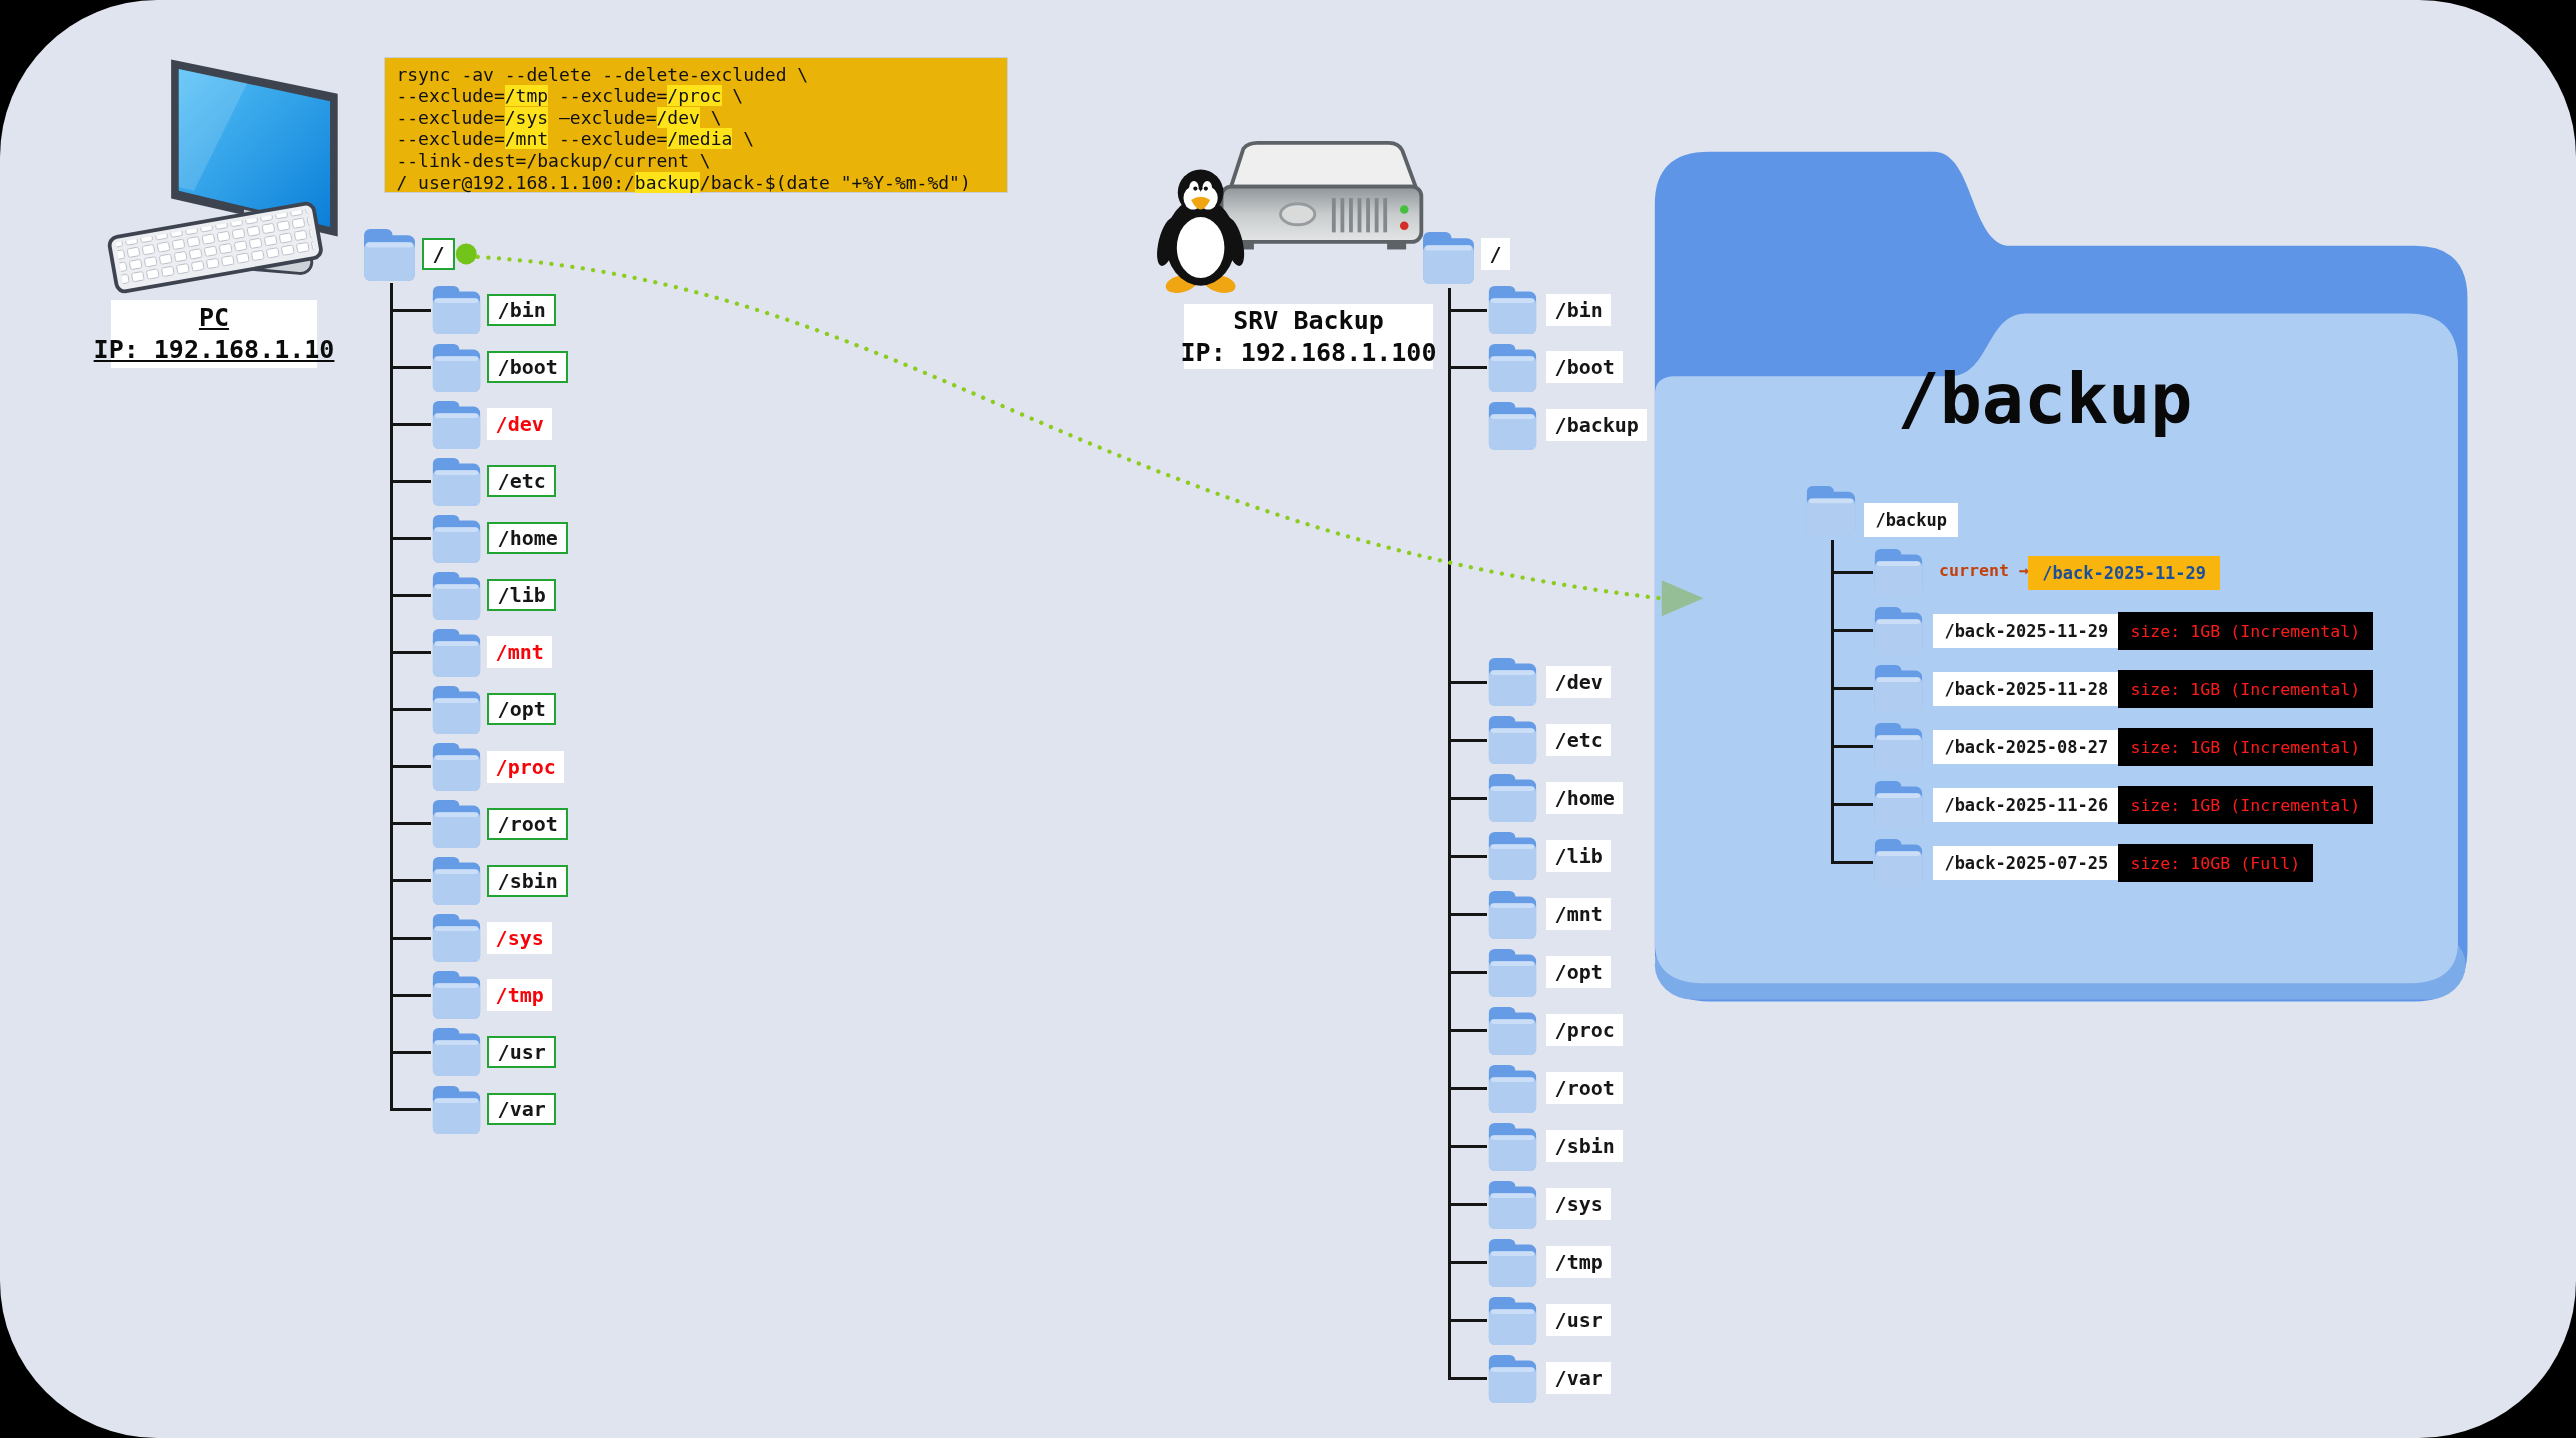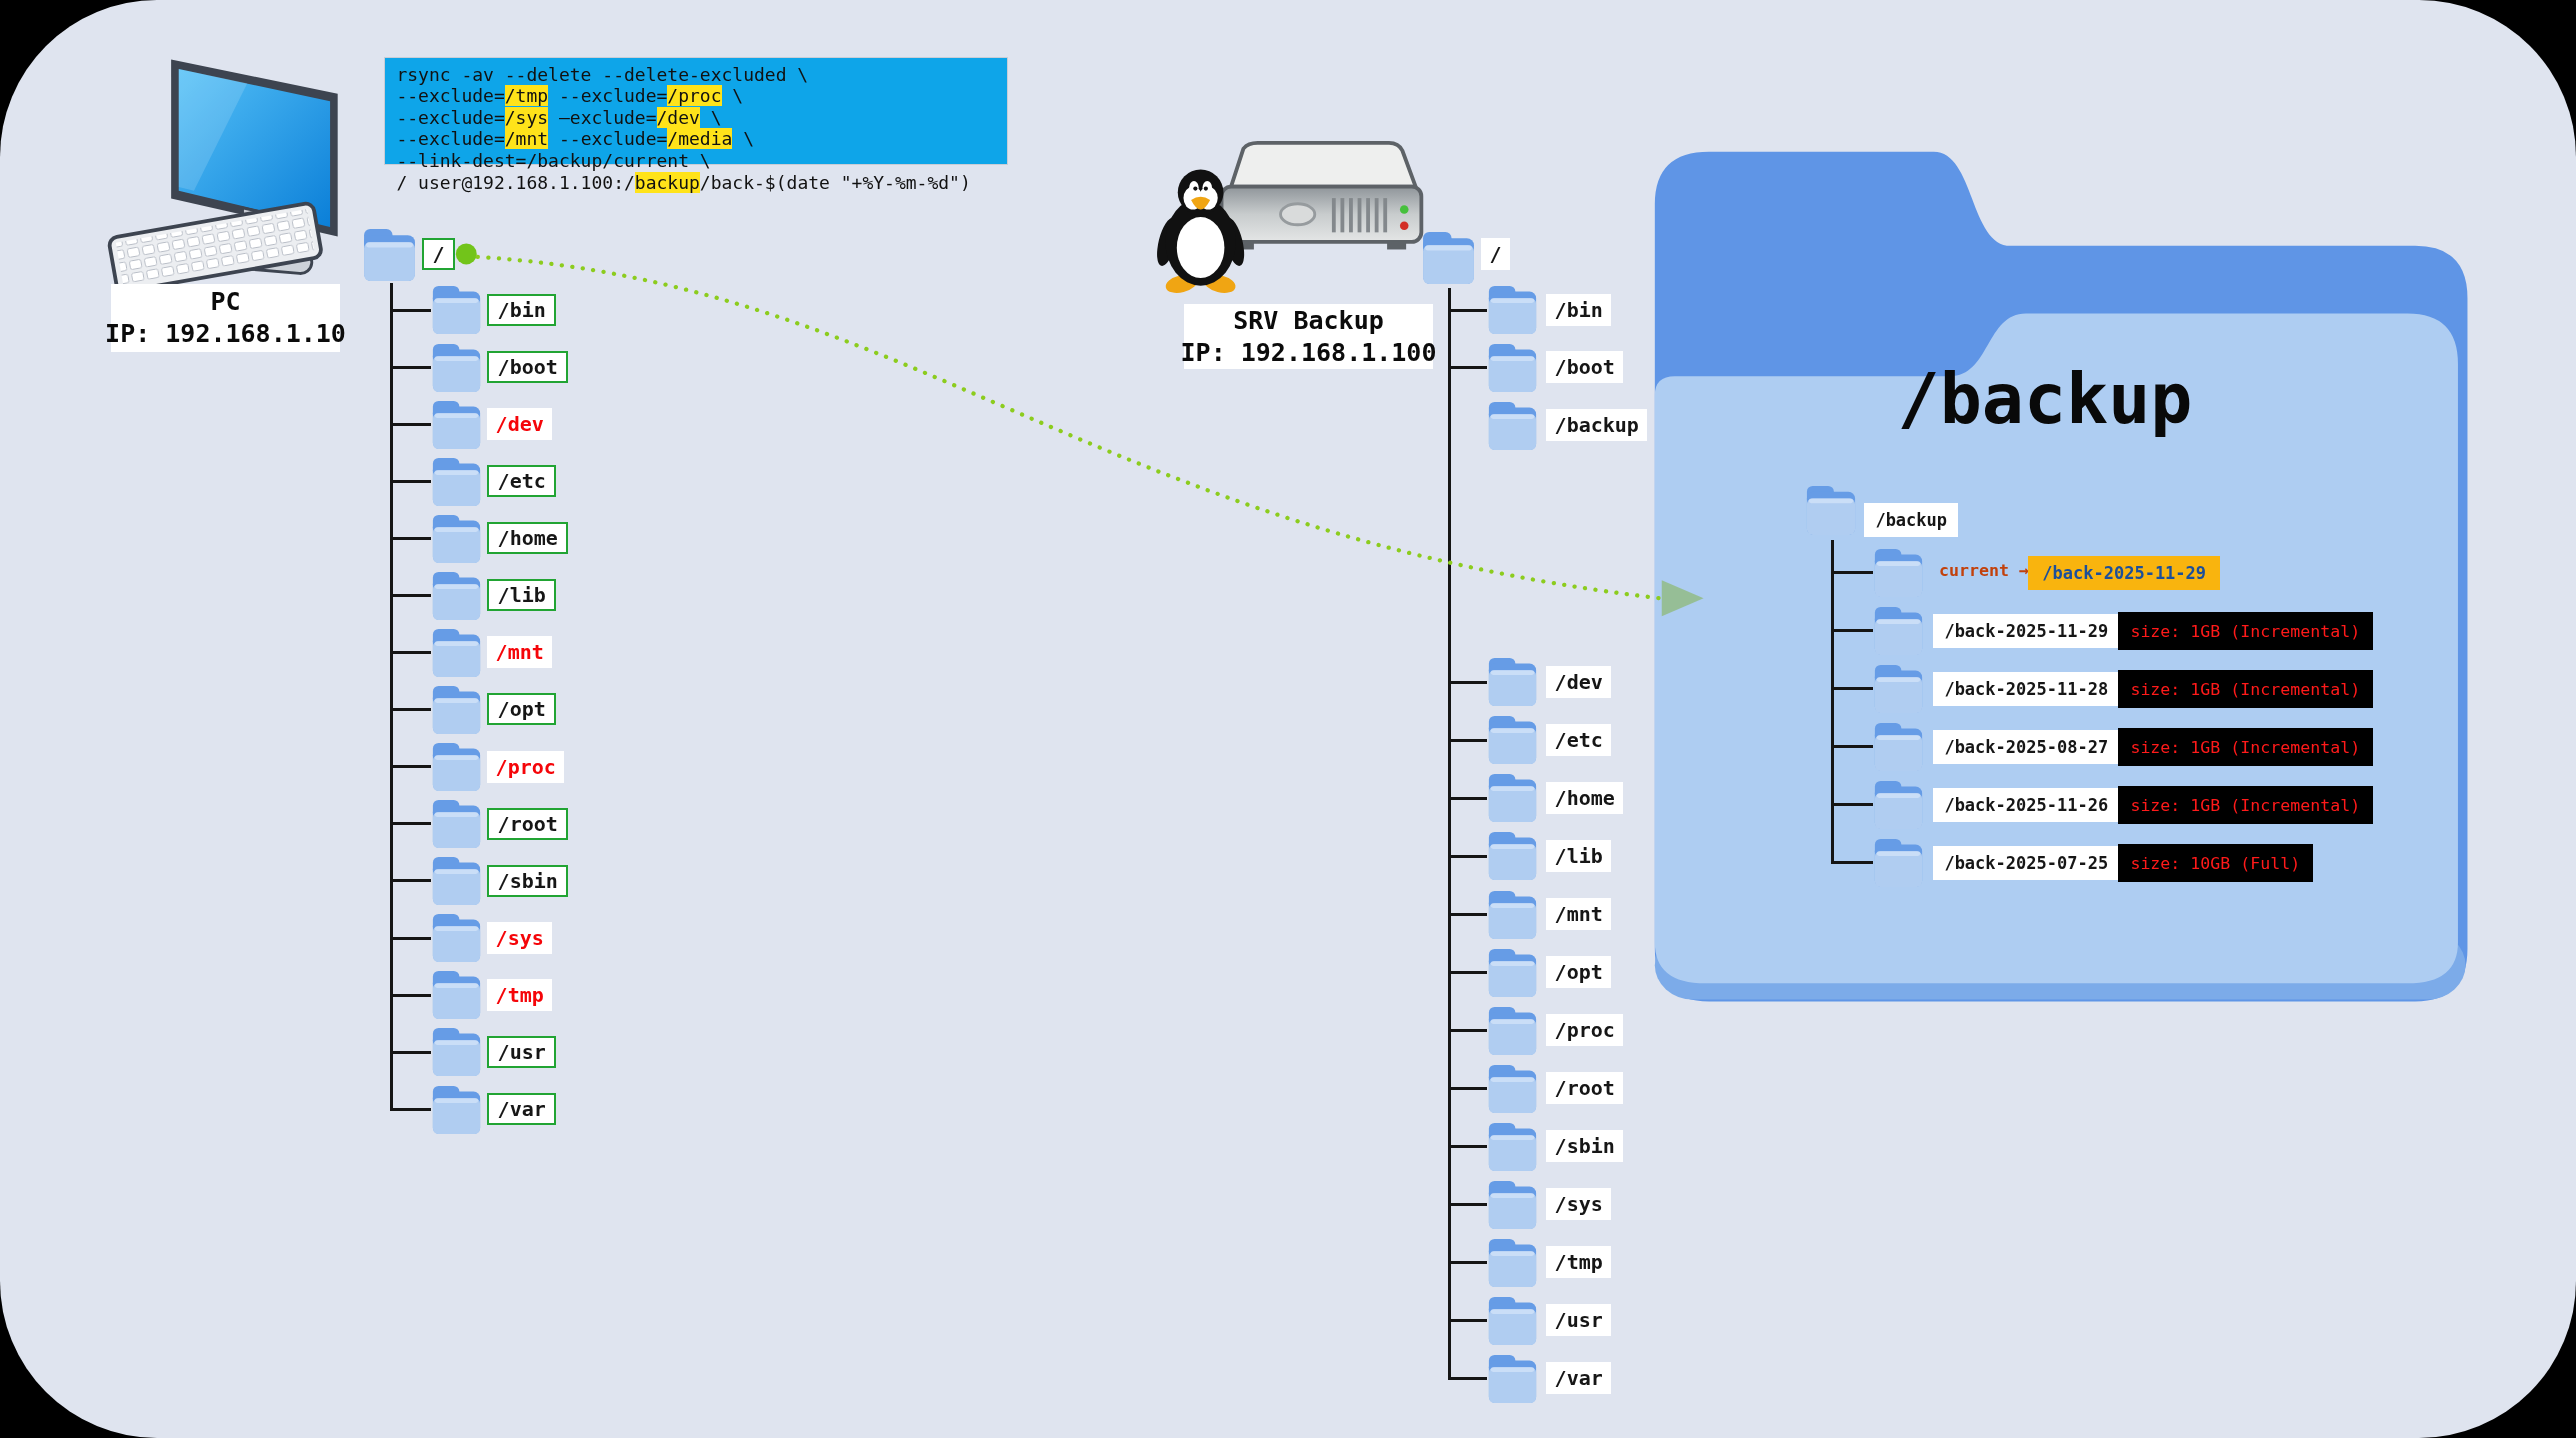--- a/index.html
+++ b/index.html
@@ -3,22 +3,22 @@
 <meta charset="utf-8">
 <style>
   * { box-sizing: border-box; margin: 0; padding: 0; }
   html, body { background: #000; width: 2576px; height: 1438px; }
   .stage {
     position: absolute; left: 0; top: 0; width: 2576px; height: 1438px;
     background: #dfe4ef; border-radius: 157px; overflow: hidden;
     font-family: "DejaVu Sans Mono", monospace;
   }
   .cmd-box {
-    position: absolute; left: 384px; top: 57px; width: 624px; height: 108px;
-    background: #0ea5e9; border: 1px solid #c9cdd6; padding: 5.7px 11.4px;
+    position: absolute; left: 384px; top: 57px; width: 624px; height: 136px;
+    background: #eab308; border: 1px solid #c9cdd6; padding: 5.7px 11.4px;
     font-size: 18px; line-height: 21.6px; color: #111; white-space: pre; z-index: 4;
   }
   .cmd-line { white-space: pre; }
   .hl { background: #ffe31a; }
   .hostlabel {
     position: absolute; background: #fff; display: flex; flex-direction: column;
     align-items: center; justify-content: center; text-align: center;
     font-weight: bold; color: #0b0b0b; z-index: 3;
   }
   .hostlabel div { font-size: 25px; line-height: 32px; white-space: nowrap; }
@@ -86,21 +86,21 @@
       <polygon points="88,22 160,37 104,150 88,146" fill="#ffffff" opacity="0.15"></polygon>
       <polygon points="155,168 178,173 178,210 155,205" fill="#c6cbd3" stroke="#3d4450" stroke-width="3"></polygon>
       <rect x="98" y="208" width="130" height="24" rx="12" transform="rotate(5 160 220)" fill="#cdd2d9" stroke="#3d4450" stroke-width="3"></rect>
     </g>
     <g transform="translate(14,200) rotate(-10)">
       <rect x="0" y="0" width="218" height="58" rx="9" fill="#eceef1" stroke="#3d4450" stroke-width="4"></rect>
       <rect x="7" y="6" width="204" height="46" fill="url(#keys)"></rect>
     </g>
   </svg>
 
-  <div class="hostlabel" style="left:111px; top:284px; width:229px; height:68px;">
+  <div class="hostlabel" style="left:111px; top:300px; width:206px; height:68px;text-decoration:underline;">
     <div>PC</div>
     <div>IP: 192.168.1.10</div>
   </div>
 
   <div id="pcTree">
       <div class="vline" style="position:absolute;left:390px; top:283px; height:827px;"></div>
       <svg class="folder" viewBox="0 0 54 56" width="55" height="57" style="left:362px; top:226px;">
         <use href="#folderSym"></use>
       </svg>
       <div class="tree-label ok" style="position:absolute;left:422px; top:238px;">/</div>

